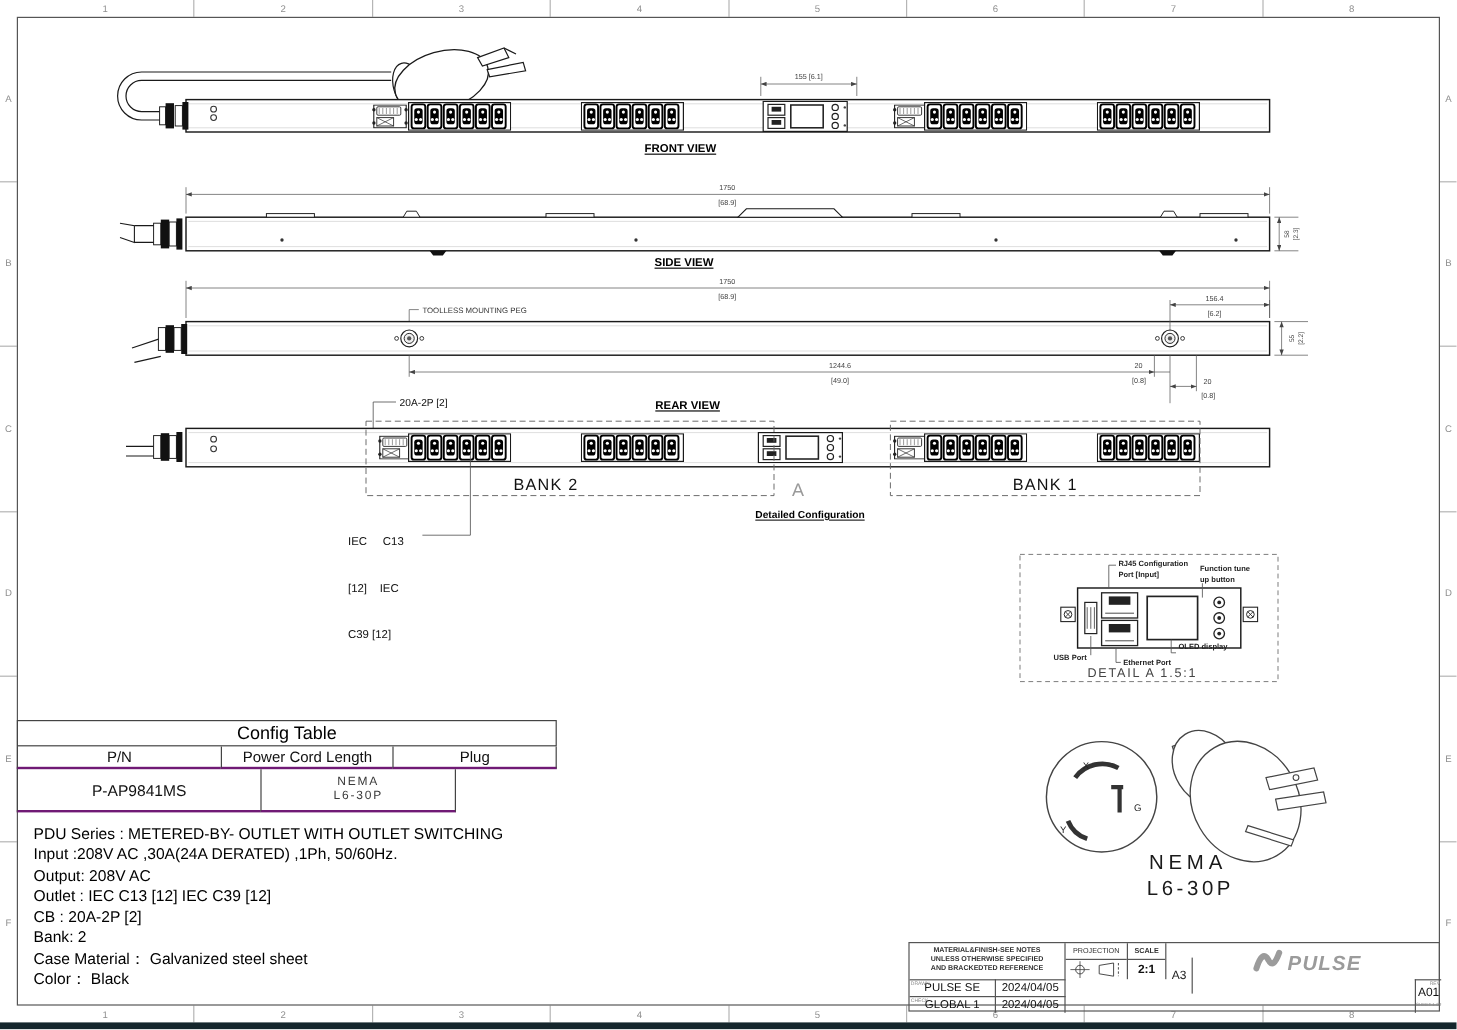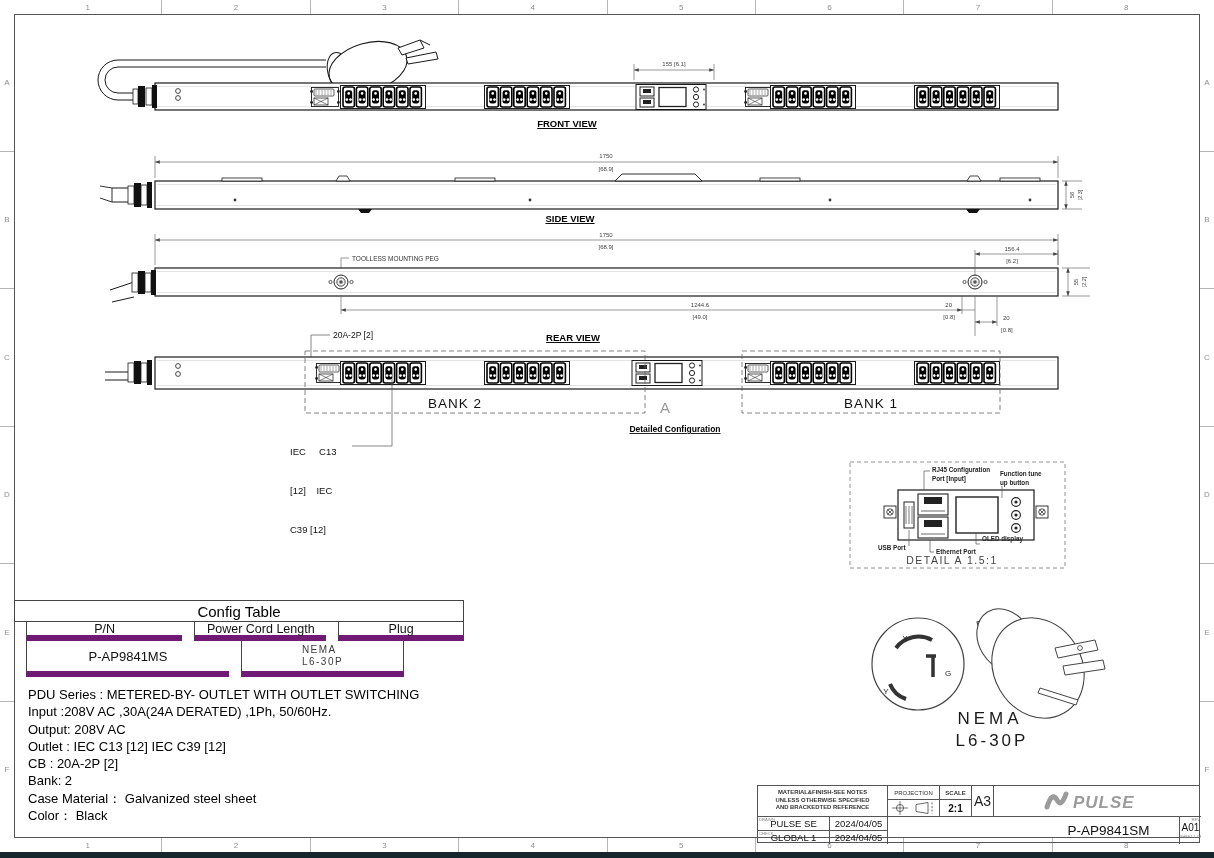--- a/index.html
+++ b/index.html
@@ -14,22 +14,22 @@
   .ruler-v .cell{flex:1;border-top:1px solid #b5b5b5;display:flex;align-items:center;justify-content:center;
                  font-size:8px;color:#8f8f8f;}
   .ruler-v .cell:first-child{border-top:none;}
   #inner-border{position:absolute;left:14px;top:14px;width:1184px;height:822px;border:1.2px solid #555;}
   #footer-bar{position:absolute;left:0;top:852px;width:1214px;height:6px;}
   
   #config-table{position:absolute;left:14px;top:600px;width:450px;font-family:"Liberation Sans",sans-serif;}
   #ct-title{height:20px;border:1px solid #444;display:flex;align-items:center;justify-content:center;
             font-size:15px;color:#000;}
   .ct-row{display:flex;}
-  .ct-cell{border-left:1px solid #444;border-bottom:6px solid #701a75;box-sizing:border-box;
-           display:flex;align-items:center;justify-content:center;text-align:left;margin-left:12px;}
+  .ct-cell{border-left:1px solid #444;border-bottom:2px solid #701a75;box-sizing:border-box;
+           display:flex;align-items:center;justify-content:center;text-align:center;}
   .ct-cell:first-child{border-left:1px solid #444;}
   .c1{width:203px;} .c2{width:171px;} .c3{width:163px;border-right:1px solid #444;}
   .ct-head .ct-cell{height:19px;font-size:12.5px;}
   .ct-data .ct-cell{height:36px;font-size:13px;overflow:visible;}
   .plug-small{font-size:10px;letter-spacing:1.5px;color:#3a3a3a;line-height:12px;}
   .cord-wrap{line-height:16px;}
   
   #specs{position:absolute;left:28px;top:686px;width:540px;font-size:13px;line-height:17.3px;color:#000;}
   
   #title-block{position:absolute;left:757px;top:785px;width:443px;height:58px;border:1px solid #555;
@@ -37,22 +37,22 @@
   .tb{position:absolute;box-sizing:border-box;}
   .tb-notes{left:0;top:0;width:130px;height:30px;border-right:1px solid #555;text-align:center;
             font-size:5.9px;line-height:7.6px;color:#333;font-weight:600;padding-top:3px;}
   .tb-proj{left:130px;top:0;width:52px;height:30px;border-right:1px solid #555;}
   .tb-proj-label{height:13px;border-bottom:1px solid #555;display:flex;align-items:center;justify-content:center;
                  font-size:6px;color:#333;}
   .tb-scale{left:182px;top:0;width:32px;height:30px;border-right:1px solid #555;font-weight:bold;}
   .tb-scale-label{height:13px;border-bottom:1px solid #555;display:flex;align-items:center;justify-content:center;
                   font-size:6px;color:#333;}
   .tb-scale-val{height:17px;display:flex;align-items:center;justify-content:center;font-size:10px;color:#111;}
-  .tb-a3{left:214px;top:0;width:22px;height:30px;border-right:1px solid #555;display:flex;align-items:center;
-         justify-content:center;font-size:14px;color:#222;}
+  .tb-a3{left:214px;top:12px;width:22px;height:30px;border-right:1px solid #555;display:flex;align-items:center;
+         justify-content:center;font-size:10px;color:#222;}
   .tb-logo{left:236px;top:0;width:207px;height:30px;display:flex;align-items:center;justify-content:center;}
   .tb-row-label{position:absolute;left:1px;top:0;font-size:4.2px;color:#888;}
   .tb-drawn{left:0;top:30px;width:72px;height:14px;border-top:1px solid #555;border-right:1px solid #555;
             display:flex;align-items:center;justify-content:center;font-size:9.5px;color:#111;}
   .tb-drawn-date{left:72px;top:30px;width:58px;height:14px;border-top:1px solid #555;border-right:1px solid #555;
             display:flex;align-items:center;justify-content:center;font-size:9.5px;color:#111;}
   .tb-check{left:0;top:44px;width:72px;height:14px;border-top:1px solid #555;border-right:1px solid #555;
             display:flex;align-items:center;justify-content:center;font-size:9.5px;color:#111;}
   .tb-check-date{left:72px;top:44px;width:58px;height:14px;border-top:1px solid #555;border-right:1px solid #555;
             display:flex;align-items:center;justify-content:center;font-size:9.5px;color:#111;}
@@ -463,21 +463,20 @@
     <div class="tb tb-drawn">
       <span class="tb-row-label">DRAWN</span>
       <span>PULSE SE</span>
     </div>
     <div class="tb tb-drawn-date">2024/04/05</div>
     <div class="tb tb-check">
       <span class="tb-row-label">CHECK</span>
       <span>GLOBAL 1</span>
     </div>
     <div class="tb tb-check-date">2024/04/05</div>
-    <div class="tb tb-pn">P-AP9841SM</div>
     <div class="tb tb-rev">
       <div class="rev-label">REV</div>
       <div class="rev-val">A01</div>
       <div class="rev-sheet">SHEET 1 OF 1</div>
     </div>
   </div>
 
   <div id="footer-bar" style="background: rgb(21, 38, 44);"></div>
 </div>
 

